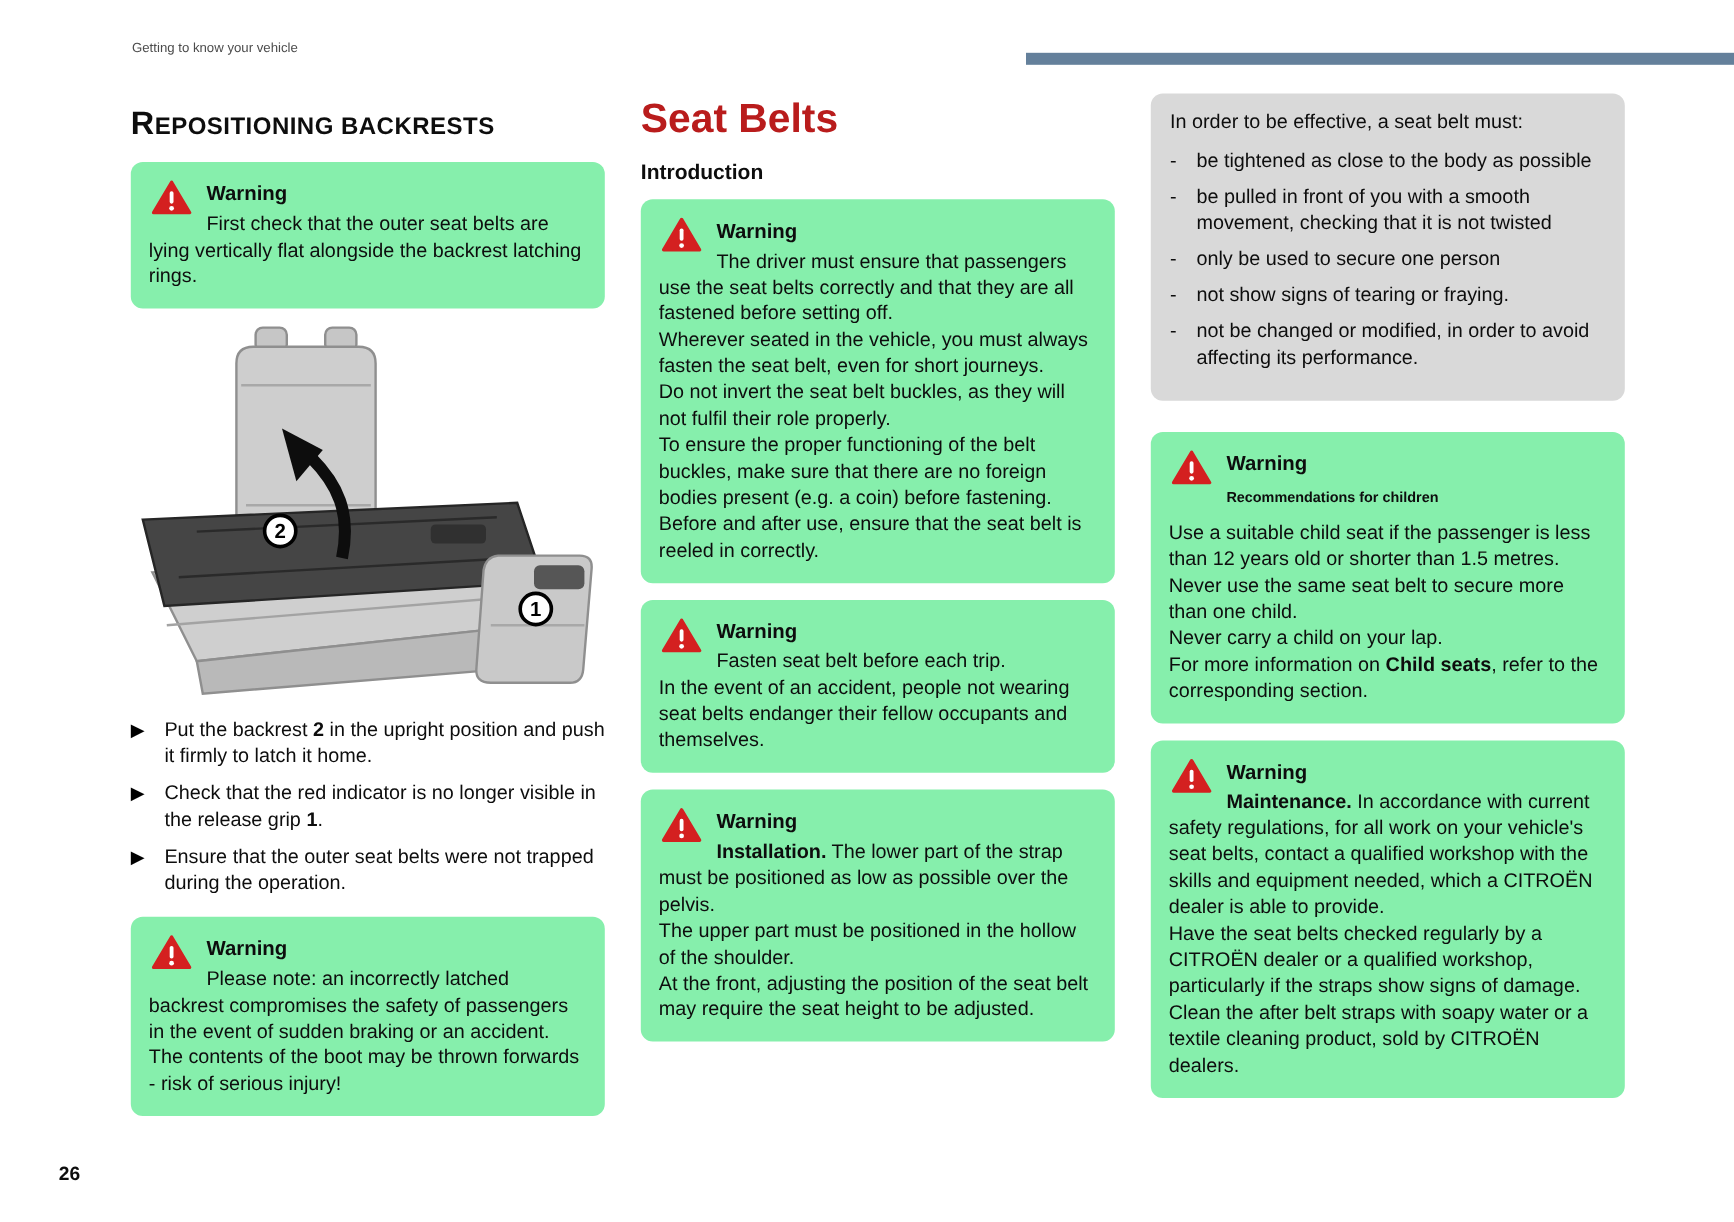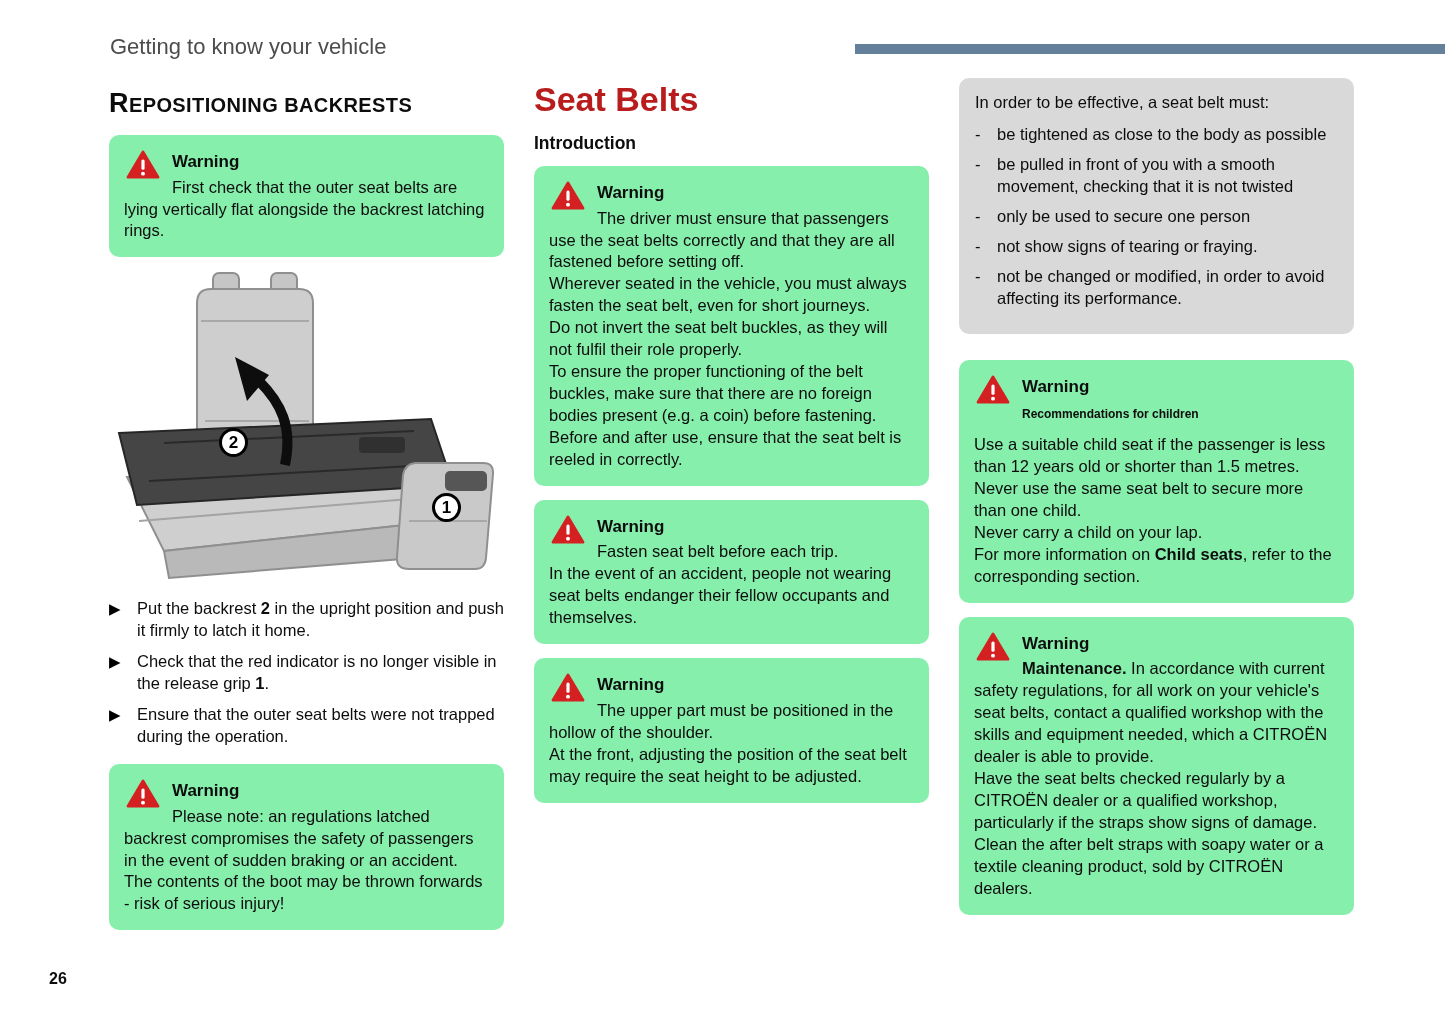--- a/index.html
+++ b/index.html
@@ -3,21 +3,21 @@
 <meta charset="utf-8">
 <style>
   * { box-sizing: border-box; margin: 0; padding: 0; }
   html, body {
     width: 1445px; height: 1018px; background: #ffffff;
     font-family: "Liberation Sans", "DejaVu Sans", sans-serif;
     color: #0d0d0d; overflow: hidden;
   }
   .page { position: relative; width: 1445px; height: 1018px; }
 
-  .breadcrumb { position: absolute; top: 34px; left: 110px; font-size: 22px; color: #4c4c4c; }
+  .breadcrumb { position: absolute; top: 34px; left: 110px; font-size: 11px; color: #4c4c4c; }
   .topbar { position: absolute; top: 44px; left: 855px; width: 590px; height: 10px; background: #64809b; }
 
   .cols { position: absolute; top: 78px; left: 109px; display: flex; gap: 30px; }
   .col { width: 395px; }
 
   
   .left-title { font-size: 20px; font-weight: 700; text-transform: uppercase; letter-spacing: 0.4px; margin: 10px 0 16px; }
   .left-title::first-letter { font-size: 27px; }
 
   .warnbox {
@@ -134,21 +134,21 @@
 
       <div class="warnbox">
         <span class="wicon">
           <svg viewBox="0 0 36 32">
               <path d="M18 2 L34 29 H2 Z" fill="#d42020" stroke="#d42020" stroke-width="3" stroke-linejoin="round"></path>
               <rect x="16.3" y="10" width="3.4" height="11" rx="1.6" fill="#fff"></rect>
               <circle cx="18" cy="25.2" r="2.1" fill="#fff"></circle>
             </svg>
         </span>
         <div class="wtitle">Warning</div>
-        <p>Please note: an regulations latched backrest compromises the safety of passengers in the event of sudden braking or an accident.</p>
+        <p>Please note: an incorrectly latched backrest compromises the safety of passengers in the event of sudden braking or an accident.</p>
         <p>The contents of the boot may be thrown forwards - risk of serious injury!</p>
       </div>
     </div>
 
     <div class="col">
       <div class="main-title">Seat Belts</div>
       <div class="sub-title">Introduction</div>
 
       <div class="warnbox">
         <span class="wicon">
@@ -181,20 +181,21 @@
 
       <div class="warnbox">
         <span class="wicon">
           <svg viewBox="0 0 36 32">
               <path d="M18 2 L34 29 H2 Z" fill="#d42020" stroke="#d42020" stroke-width="3" stroke-linejoin="round"></path>
               <rect x="16.3" y="10" width="3.4" height="11" rx="1.6" fill="#fff"></rect>
               <circle cx="18" cy="25.2" r="2.1" fill="#fff"></circle>
             </svg>
         </span>
         <div class="wtitle">Warning</div>
+        <p><b>Installation.</b><span> The lower part of the strap must be positioned as low as possible over the pelvis.</span></p>
         <p>The upper part must be positioned in the hollow of the shoulder.</p>
         <p>At the front, adjusting the position of the seat belt may require the seat height to be adjusted.</p>
       </div>
     </div>
 
     <div class="col">
       <div class="graybox">
         <p class="intro">In order to be effective, a seat belt must:</p>
         <div class="dash-item">
           <span class="dash">-</span>

